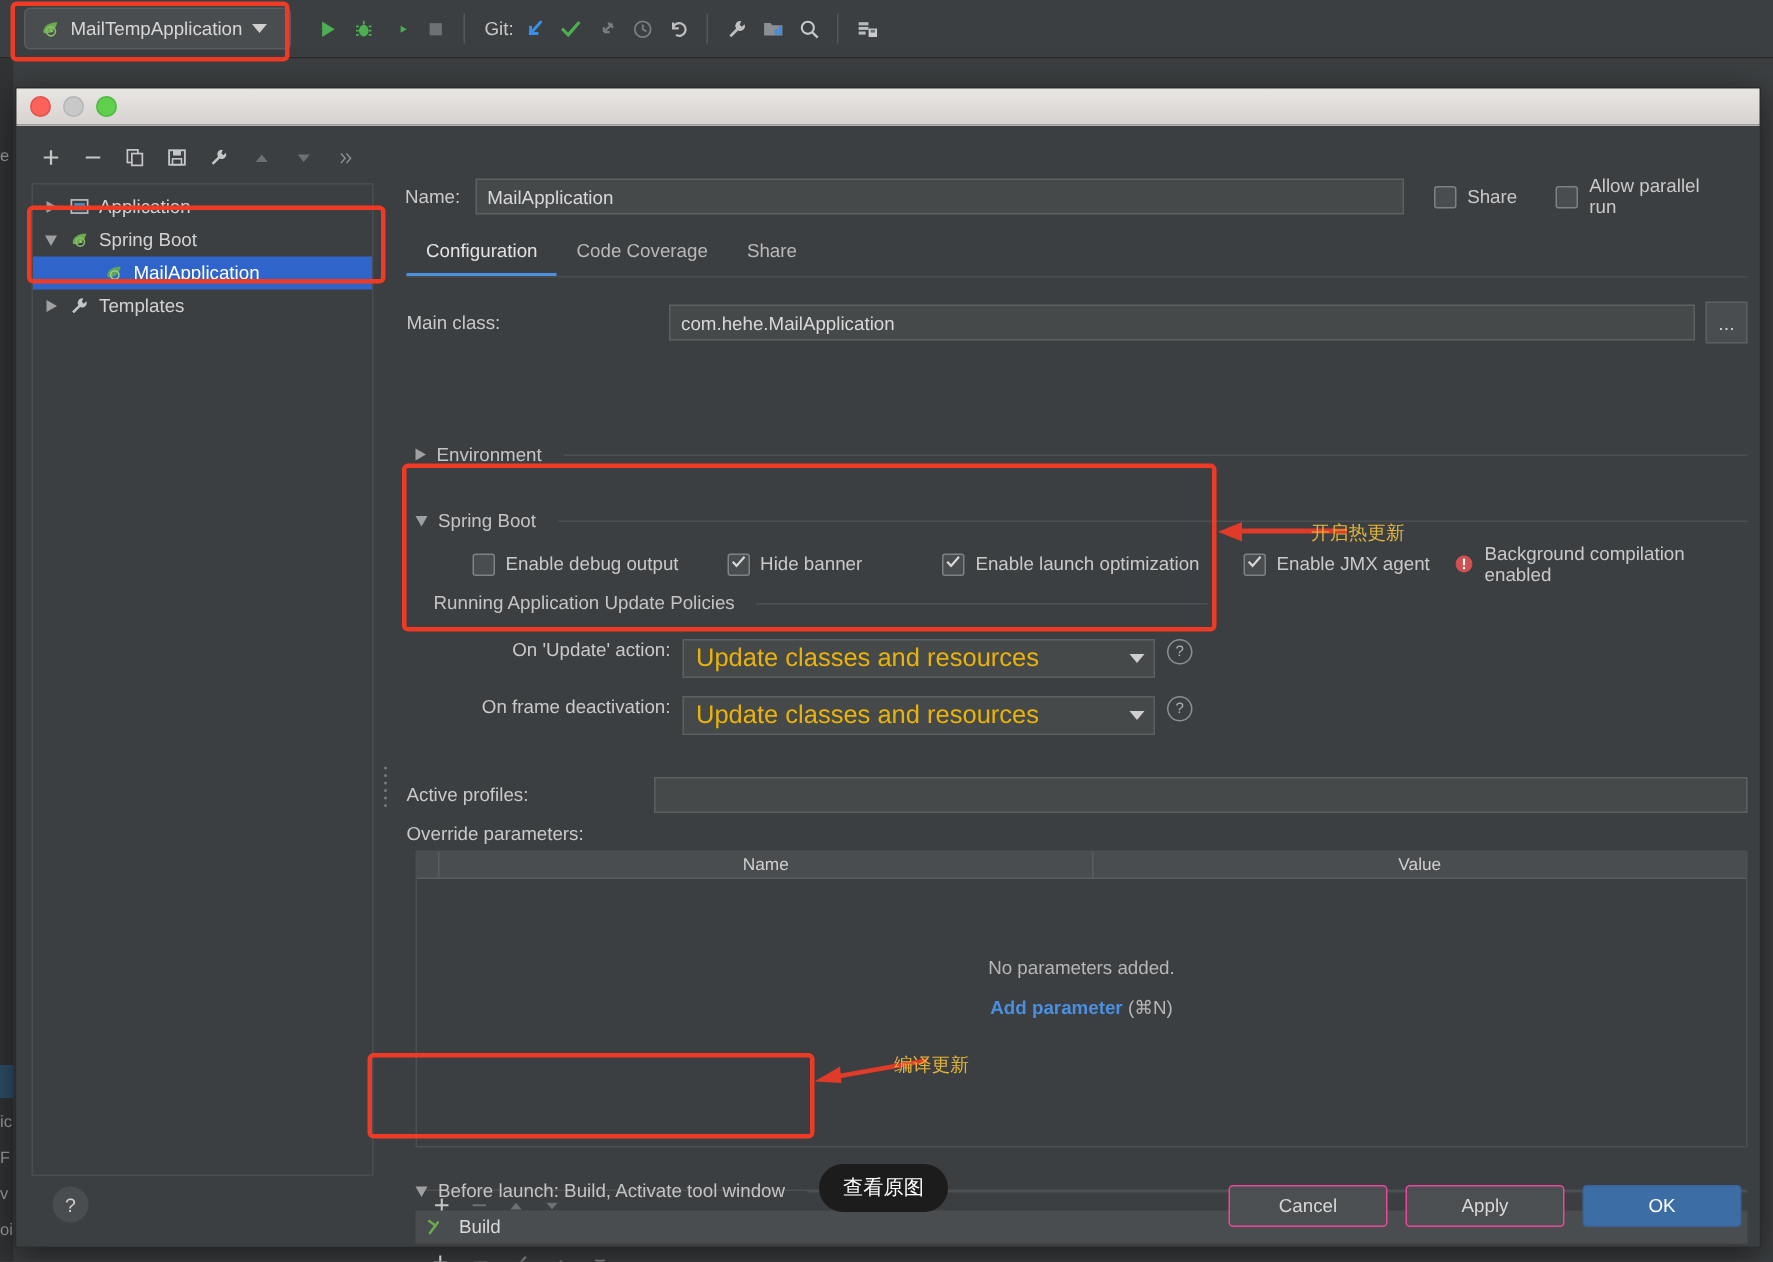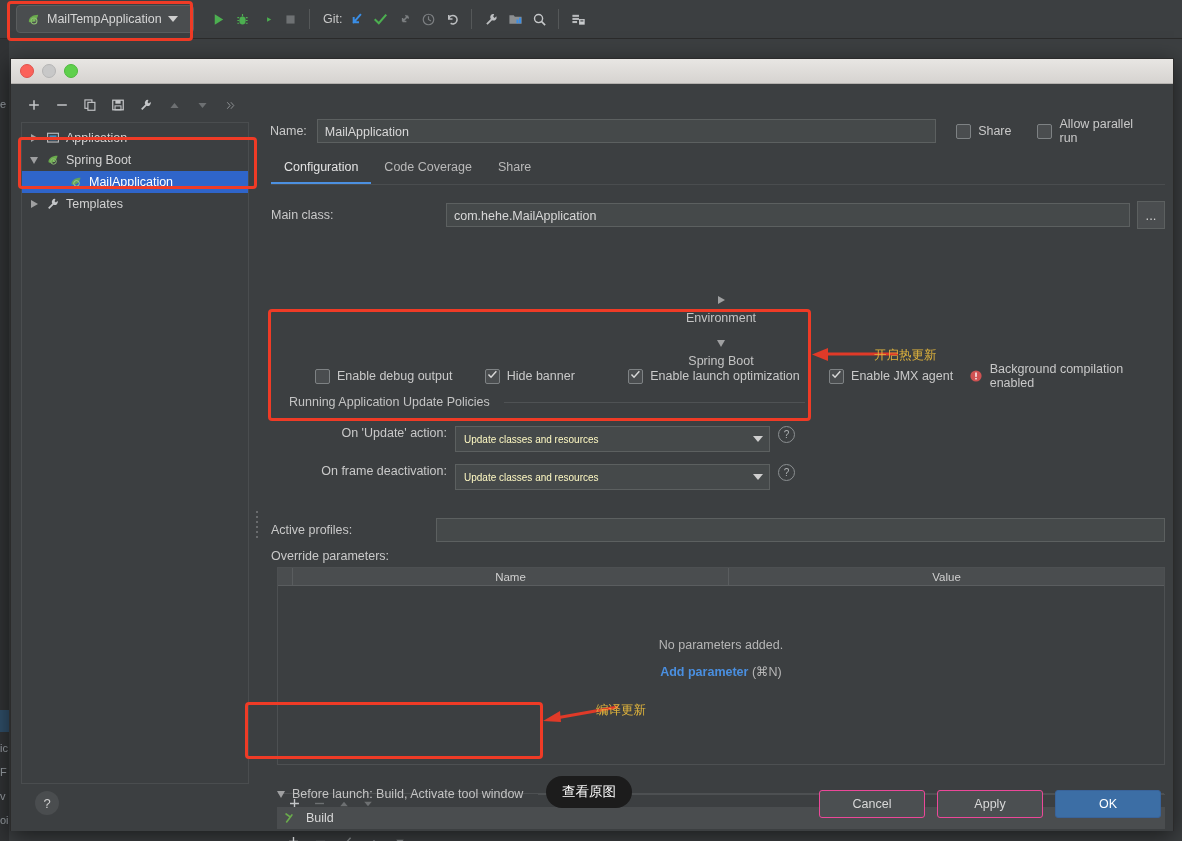--- a/index.html
+++ b/index.html
@@ -83,36 +83,36 @@
 
   .tabs{position:absolute;left:6px;top:70px;display:flex;gap:0;}
   .tab{padding:6px 13px 8px 13px;font-size:12.5px;color:#b9b9b9;border-bottom:2px solid transparent;}
   .tab.active{color:#e3e3e3;border-bottom:2px solid #4c90e0;}
   .tabs-rule{position:absolute;left:6px;top:100px;right:8px;height:1px;background:#4a4d4f;}
 
   .row-mainclass{position:absolute;left:6px;top:117px;right:8px;height:28px;display:flex;align-items:center;gap:0;}
   .dots-btn{width:26px;height:26px;background:#4a4d4f;border:1px solid #5c6060;
             display:flex;align-items:center;justify-content:center;color:#cfcfcf;font-size:13px;margin-left:7px;}
 
-  .collapsible{display:flex;align-items:center;gap:7px;font-size:12.5px;color:#c4c4c4;flex-direction:column;}
+  .collapsible{display:flex;align-items:center;gap:7px;font-size:12.5px;color:#c4c4c4;}
   .coll-rule{flex:1;height:1px;background:#4d5052;margin-left:8px;}
 
   .env-row{position:absolute;left:12px;top:212px;right:8px;height:18px;}
   .sb-row{position:absolute;left:12px;top:256px;right:8px;height:18px;}
 
   .chk-line{position:absolute;left:14px;top:282px;right:8px;height:20px;display:flex;align-items:center;gap:0;}
 
   
   .rup{position:absolute;left:14px;top:312px;width:534px;height:102px;}
   .rup-legend{position:absolute;left:10px;top:-1px;display:flex;align-items:center;gap:8px;width:516px;}
   .rup-legend .t{font-size:12.5px;color:#c4c4c4;background:#3c3f41;padding-right:6px;}
   .rup-legend .r{flex:1;height:1px;background:#4f5254;}
   .rup-row{position:absolute;display:flex;align-items:flex-start;gap:8px;}
   .combo{width:315px;height:26px;background:#45494a;border:1px solid #5c6060;
-         display:flex;align-items:center;padding:0 6px 0 8px;font-size:10px;color:#fef9c3;box-sizing:border-box;}
+         display:flex;align-items:center;padding:0 6px 0 8px;font-size:17px;color:#eab308;box-sizing:border-box;}
   .combo .cv{flex:1;overflow:hidden;white-space:nowrap;}
   .combo .ar{width:0;height:0;border-left:5px solid transparent;border-right:5px solid transparent;border-top:6px solid #cfcfcf;}
   .helpic{width:15px;height:15px;border-radius:50%;border:1px solid #8b8f91;color:#aeb1b3;
           font-size:10px;display:flex;align-items:center;justify-content:center;}
   .rup-lbl{font-size:12.5px;color:#c9c9c9;text-align:right;}
 
   .ap-row{position:absolute;left:6px;top:434px;right:8px;height:24px;display:flex;align-items:center;}
   .op-lbl{position:absolute;left:6px;top:465px;font-size:12.5px;color:#c9c9c9;}
 
   .table{position:absolute;left:12px;top:483px;right:8px;height:196px;border:1px solid #4d5052;background:#3c3f41;}

